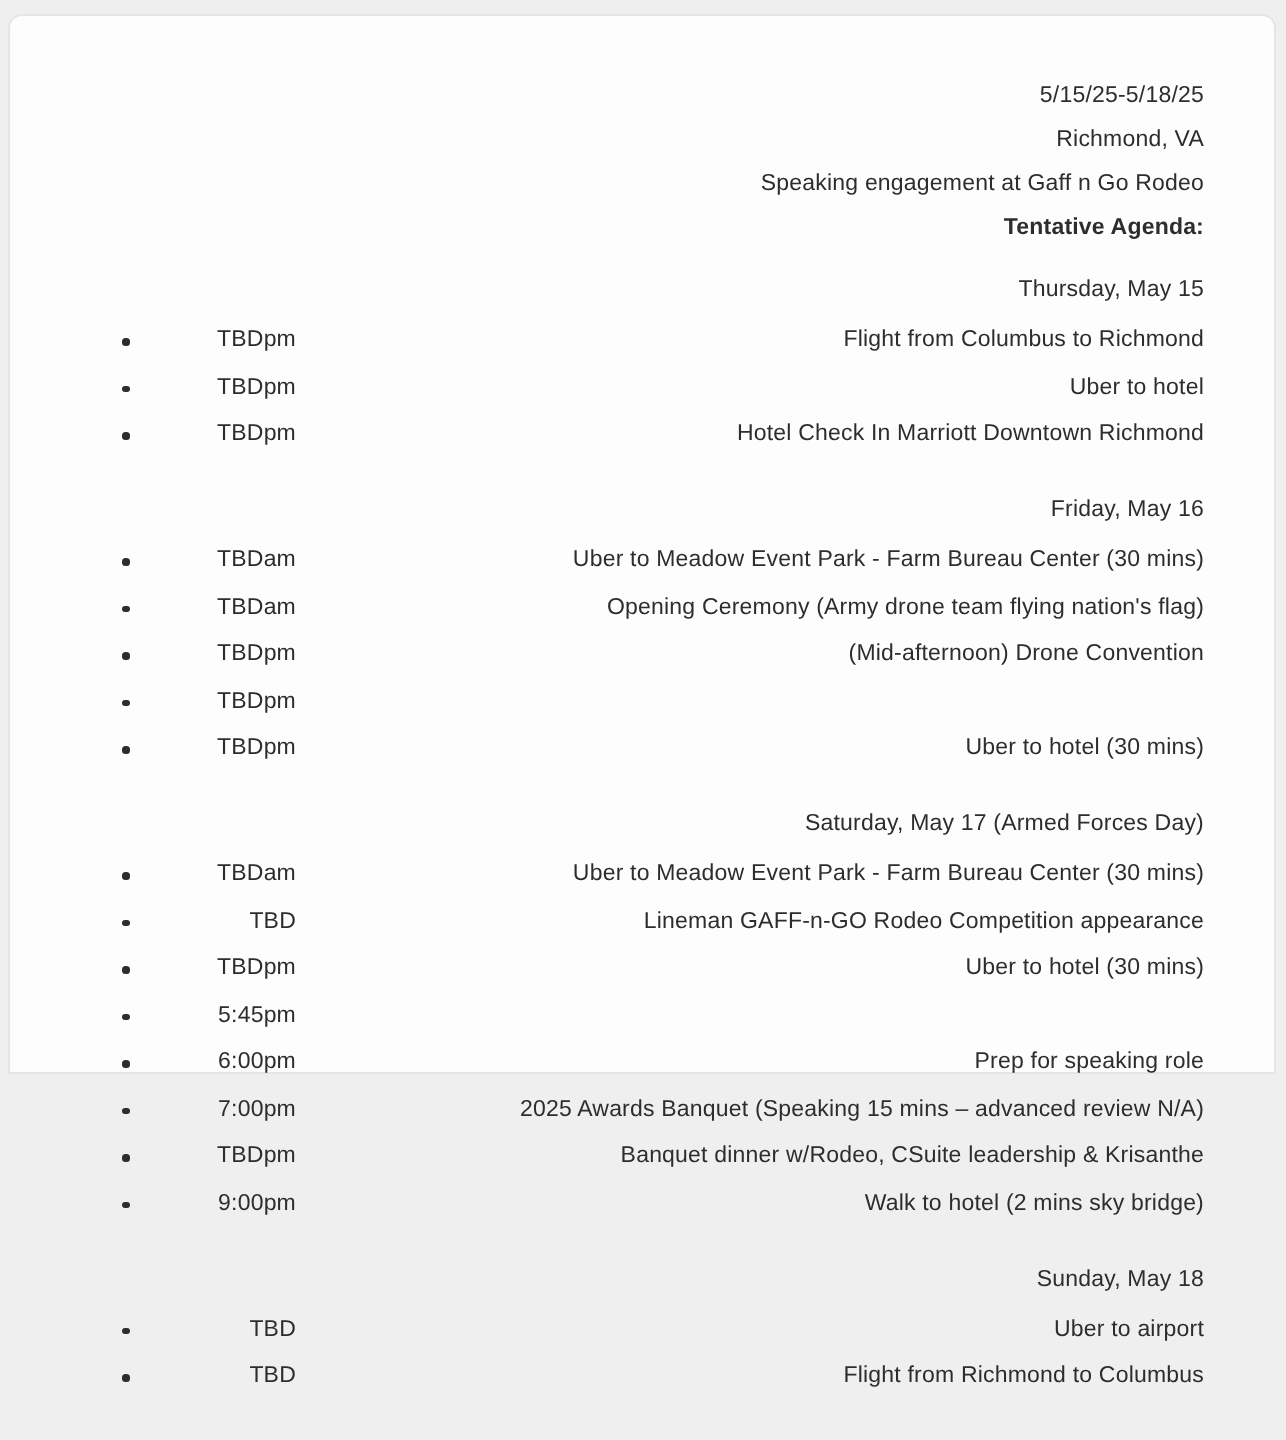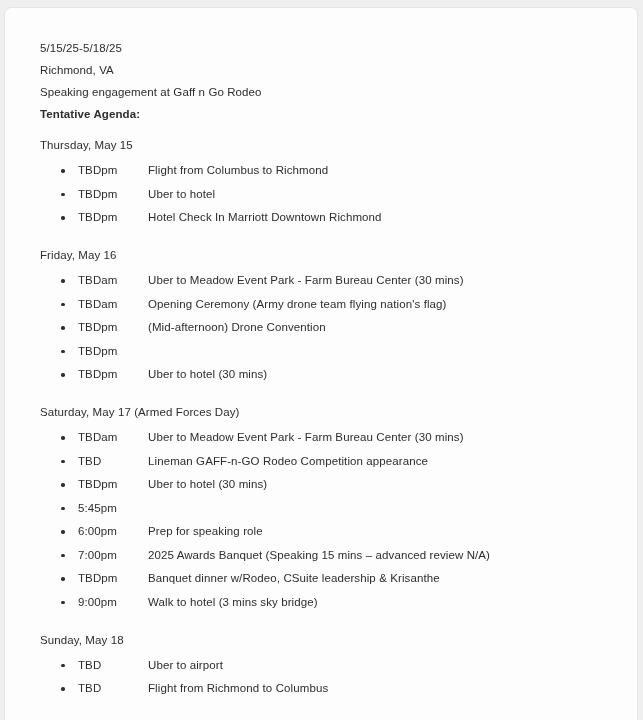--- a/index.html
+++ b/index.html
@@ -15,24 +15,25 @@
     background: var(--canvas-bg);
     font-family: "Liberation Sans", sans-serif;
     overflow: hidden;
     position: relative;
   }
   .page {
     position: absolute;
     top: 8px;
     left: 5px;
     width: 632px;
-    height: 712px;
+    height: 528px;
     background: var(--page-bg);
     border-radius: 6px 6px 0 0;
     box-shadow: 0 0 0 1px rgba(0,0,0,0.04);
+    text-align: right;
   }
   .content {
     padding: 33px 35px 0 35px;
     color: var(--text-color);
     font-size: 11.5px;
     letter-spacing: 0.1px;
   }
   p.line {
     margin: 0 0 7px 0;
     line-height: 15px;
@@ -175,21 +176,21 @@
 
   <li class="item">
     <span class="bullet"></span>
     <span class="time">TBDpm</span>
     <span class="desc">Banquet dinner w/Rodeo, CSuite leadership &amp; Krisanthe</span>
   </li>
 
   <li class="item">
     <span class="bullet"></span>
     <span class="time">9:00pm</span>
-    <span class="desc">Walk to hotel (3 mins sky bridge)</span>
+    <span class="desc">Walk to hotel (2 mins sky bridge)</span>
   </li>
 </ul>
   </section>
 
   <section class="day">
     <p class="day-title">Sunday, May 18</p>
     <ul class="agenda">
   <li class="item">
     <span class="bullet"></span>
     <span class="time">TBD</span>

